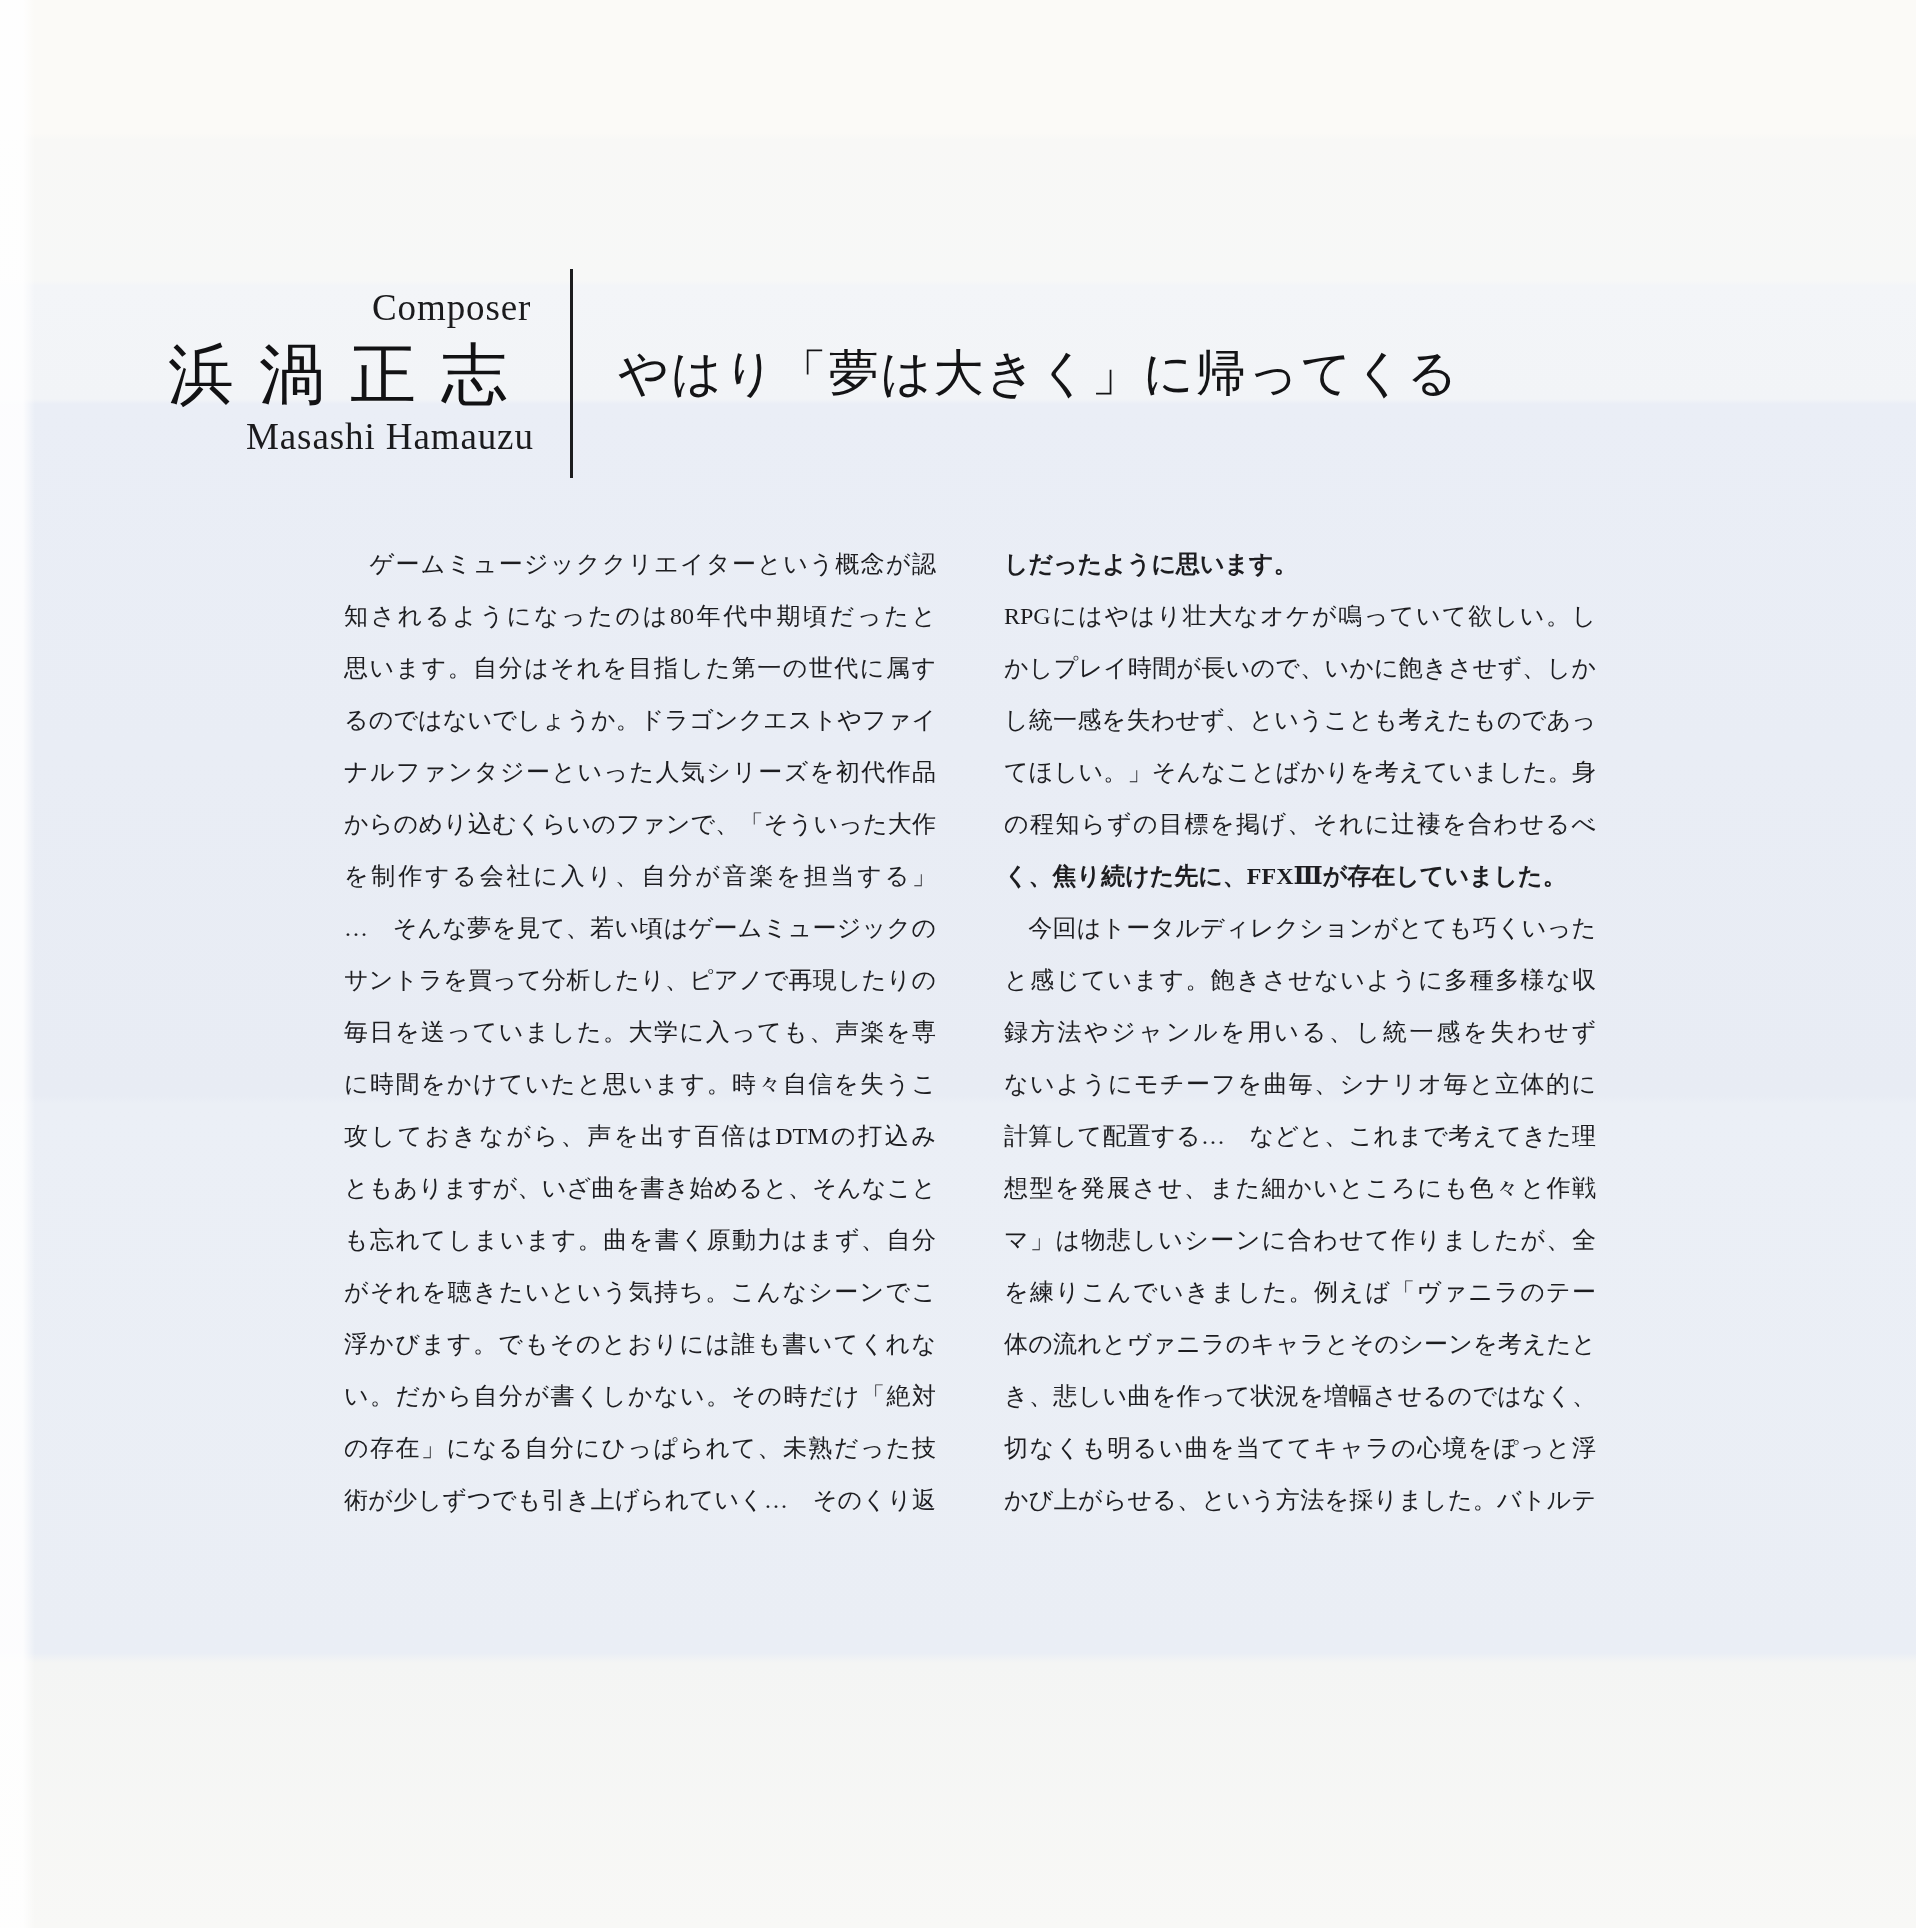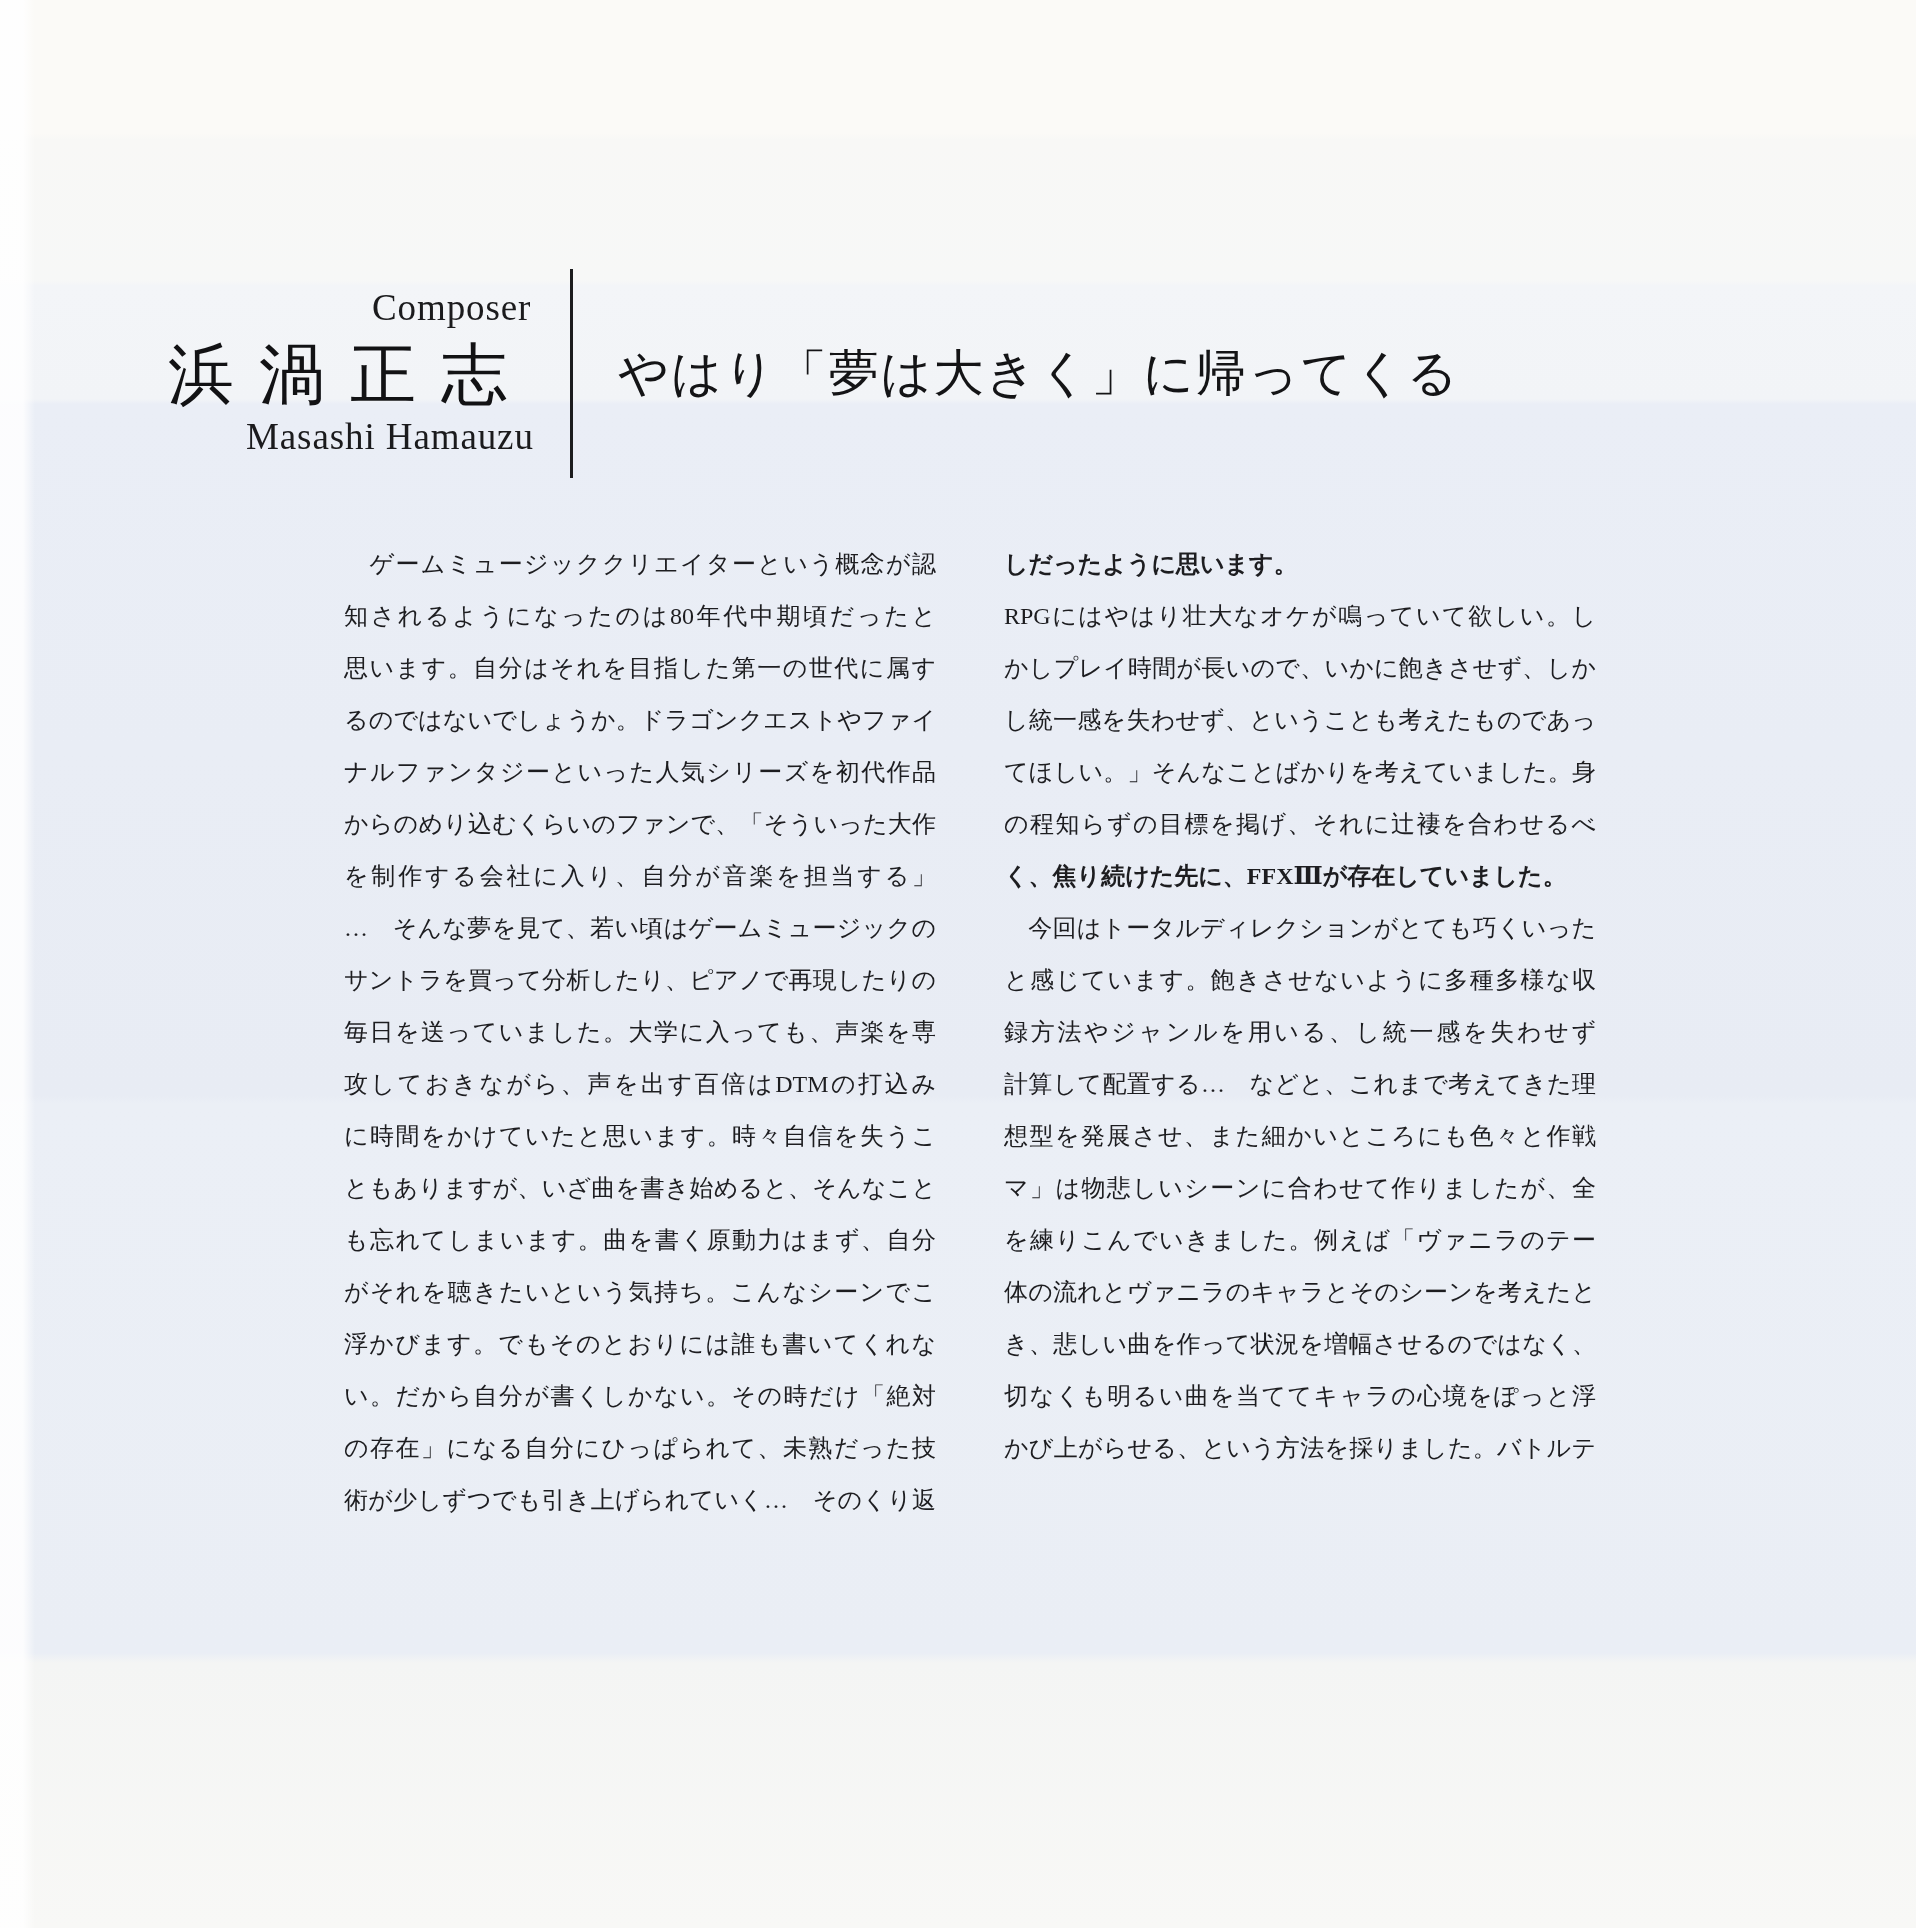--- a/index.html
+++ b/index.html
@@ -73,42 +73,43 @@
     <div class="bline">　ゲームミュージッククリエイターという概念が認</div>
     <div class="bline">知されるようになったのは80年代中期頃だったと</div>
     <div class="bline">思います。自分はそれを目指した第一の世代に属す</div>
     <div class="bline">るのではないでしょうか。ドラゴンクエストやファイ</div>
     <div class="bline">ナルファンタジーといった人気シリーズを初代作品</div>
     <div class="bline">からのめり込むくらいのファンで、「そういった大作</div>
     <div class="bline">を制作する会社に入り、自分が音楽を担当する」</div>
     <div class="bline">…　そんな夢を見て、若い頃はゲームミュージックの</div>
     <div class="bline">サントラを買って分析したり、ピアノで再現したりの</div>
     <div class="bline">毎日を送っていました。大学に入っても、声楽を専</div>
+    <div class="bline">に時間をかけていたと思います。時々自信を失うこ</div>
     <div class="bline">攻しておきながら、声を出す百倍はDTMの打込み</div>
-    <div class="bline">に時間をかけていたと思います。時々自信を失うこ</div>
     <div class="bline">ともありますが、いざ曲を書き始めると、そんなこと</div>
     <div class="bline">も忘れてしまいます。曲を書く原動力はまず、自分</div>
     <div class="bline">がそれを聴きたいという気持ち。こんなシーンでこ</div>
     <div class="bline">浮かびます。でもそのとおりには誰も書いてくれな</div>
     <div class="bline">い。だから自分が書くしかない。その時だけ「絶対</div>
     <div class="bline">の存在」になる自分にひっぱられて、未熟だった技</div>
     <div class="bline">術が少しずつでも引き上げられていく…　そのくり返</div>
   </div>
 
   <div class="column right">
     <div class="bline no-stretch">しだったように思います。</div>
     <div class="bline">RPGにはやはり壮大なオケが鳴っていて欲しい。し</div>
     <div class="bline">かしプレイ時間が長いので、いかに飽きさせず、しか</div>
     <div class="bline">し統一感を失わせず、ということも考えたものであっ</div>
     <div class="bline">てほしい。」そんなことばかりを考えていました。身</div>
     <div class="bline">の程知らずの目標を掲げ、それに辻褄を合わせるべ</div>
     <div class="bline no-stretch">く、焦り続けた先に、FFXⅢが存在していました。</div>
     <div class="bline">　今回はトータルディレクションがとても巧くいった</div>
     <div class="bline">と感じています。飽きさせないように多種多様な収</div>
     <div class="bline">録方法やジャンルを用いる、し統一感を失わせず</div>
+    <div class="bline">ないようにモチーフを曲毎、シナリオ毎と立体的に</div>
     <div class="bline">計算して配置する…　などと、これまで考えてきた理</div>
     <div class="bline">想型を発展させ、また細かいところにも色々と作戦</div>
     <div class="bline">マ」は物悲しいシーンに合わせて作りましたが、全</div>
     <div class="bline">を練りこんでいきました。例えば「ヴァニラのテー</div>
     <div class="bline">体の流れとヴァニラのキャラとそのシーンを考えたと</div>
     <div class="bline">き、悲しい曲を作って状況を増幅させるのではなく、</div>
     <div class="bline">切なくも明るい曲を当ててキャラの心境をぽっと浮</div>
     <div class="bline">かび上がらせる、という方法を採りました。バトルテ</div>
   </div>
 

